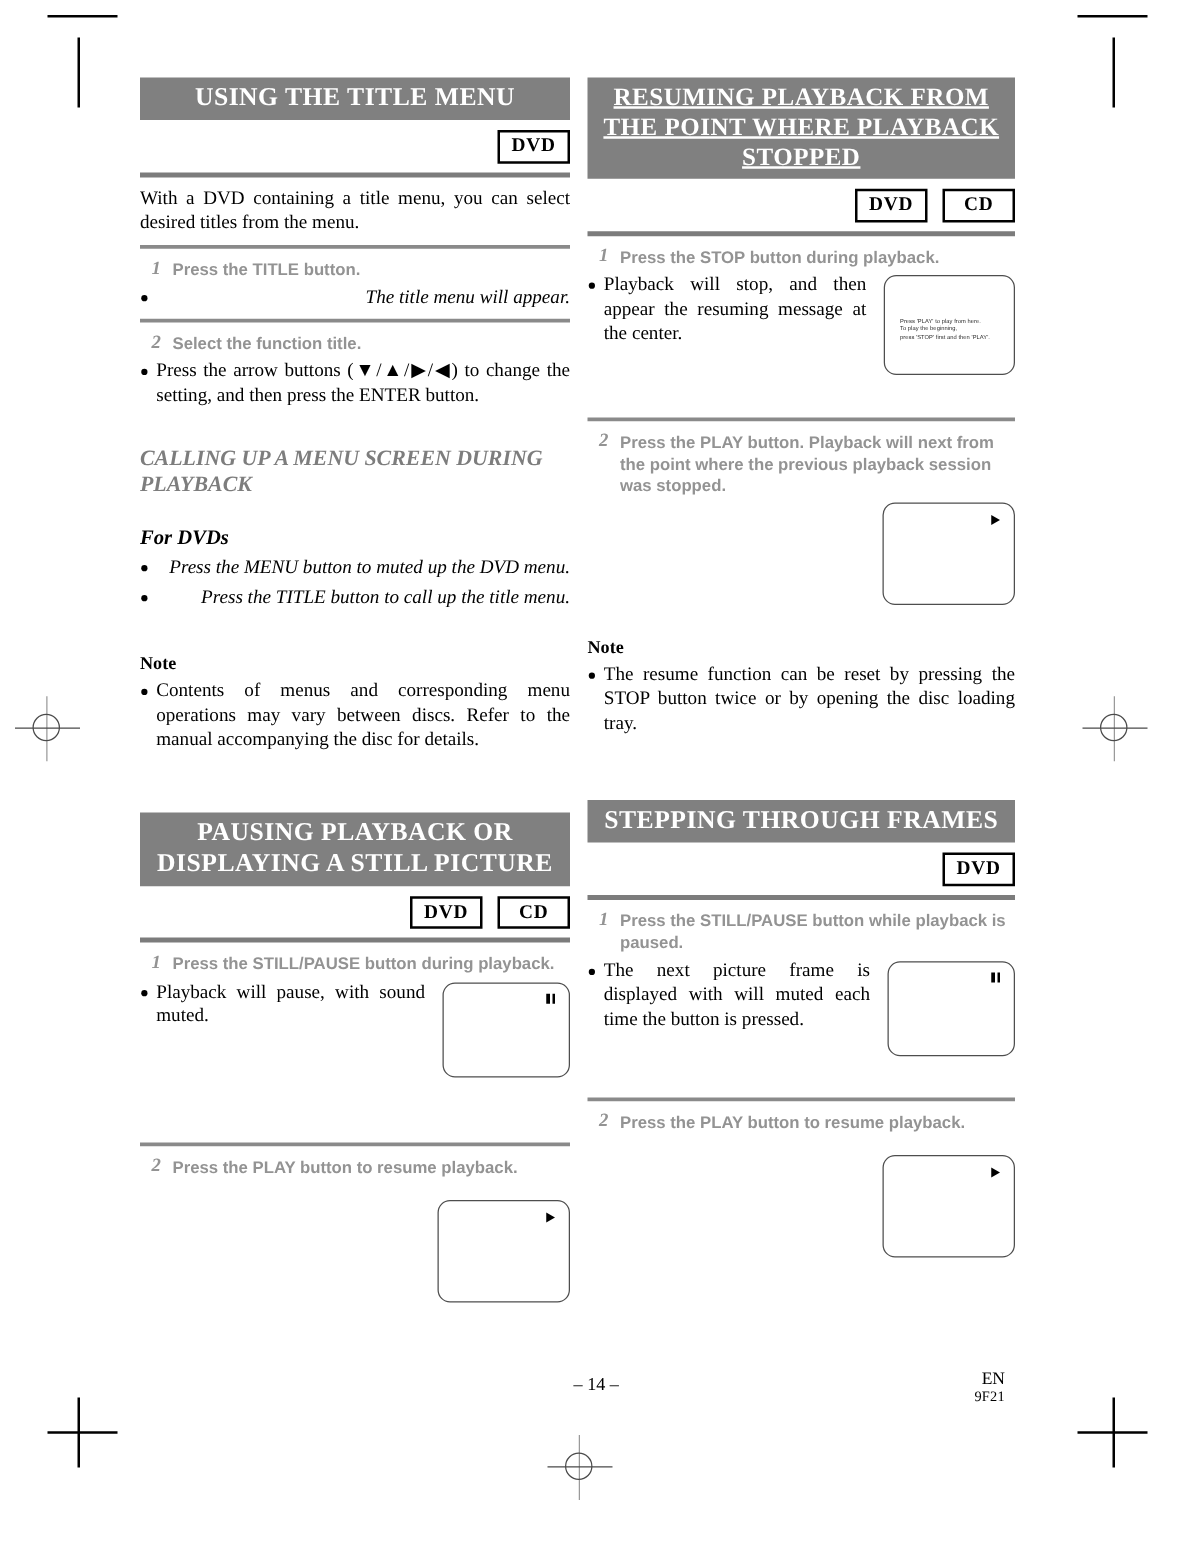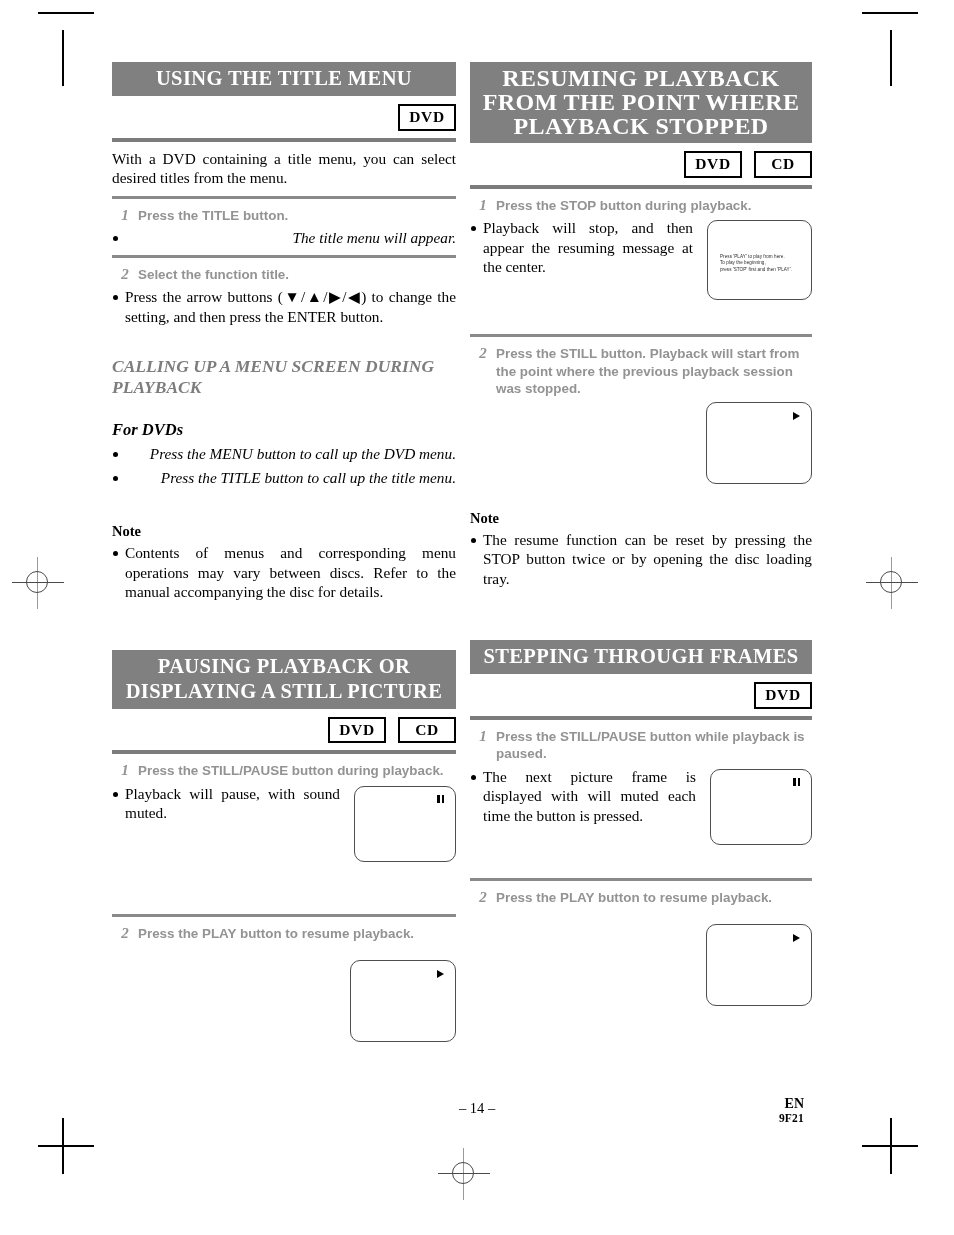--- a/index.html
+++ b/index.html
@@ -54,21 +54,21 @@
     color: #ffffff;
     text-align: center;
     font-family: "Liberation Serif", serif;
     font-weight: bold;
     font-size: 20.5px;
     line-height: 25px;
     letter-spacing: 0.4px;
     padding: 4px 4px 5px 4px;
     box-sizing: border-box;
   }
-  .sec-head.three-line { font-size: 24px; line-height: 24px; }
+  .sec-head.three-line { font-size: 20px; line-height: 24px; text-decoration: underline; }
 
   
   .badge-row {
     display: flex;
     justify-content: flex-end;
     gap: 12px;
     margin-top: 8px;
     margin-bottom: 7px;
   }
   .badge {
@@ -214,21 +214,20 @@
     font-family: "Liberation Serif", serif;
     font-size: 14.5px;
   }
   .footer-en {
     position: absolute;
     right: 119px; top: 1096px;
     text-align: right;
     font-family: "Liberation Serif", serif;
     font-size: 14px;
     line-height: 15px;
-    font-weight: bold;
   }
   .footer-en .code {
     font-size: 11.5px;
     letter-spacing: 0.2px;
   }
 </style>
 </head>
 <body>
 
 <div class="page">
@@ -286,21 +285,21 @@
         <span class="txt">Select the function title.</span>
       </div>
       <div class="bullet">Press the arrow buttons (▼/▲/▶/◀) to change the setting, and then press the ENTER button.</div>
     </div>
 
     <div>
       <div class="sub-head">CALLING UP A MENU SCREEN DURING PLAYBACK</div>
 
       <div class="sub-head2">For DVDs</div>
 
-      <div class="bullet nojust">Press the MENU button to call up the DVD menu.</div>
+      <div class="bullet nojust">Press the MENU button to muted up the DVD menu.</div>
       <div class="bullet nojust">Press the TITLE button to call up the title menu.</div>
 
       <div class="note-head" style="margin-top:36px;">Note</div>
       <div class="bullet">Contents of menus and corresponding menu operations may vary between discs. Refer to the manual accompanying the disc for details.</div>
     </div>
 
     <div style="margin-top:48px;">
       <div class="sec-head">PAUSING PLAYBACK OR DISPLAYING A STILL PICTURE</div>
 
       <div class="badge-row">
@@ -364,21 +363,21 @@
 To play the beginning,
 press 'STOP' first and then 'PLAY'.</div>
         </div>
         <div class="bullet">Playback will stop, and then appear the resuming message at the center.</div>
       </div>
 
       <div class="rule-step" style="margin-top:30px;"></div>
 
       <div class="step">
         <span class="num">2</span>
-        <span class="txt">Press the STILL button. Playback will start from the point where the previous playback session was stopped.</span>
+        <span class="txt">Press the PLAY button. Playback will next from the point where the previous playback session was stopped.</span>
       </div>
 
       <div class="clearfix">
         <div class="tv float-right-tv" style="width:106px; height:82px; margin-top:0px;">
           <div class="icon-play"></div>
         </div>
       </div>
 
       <div class="note-head" style="margin-top:22px;">Note</div>
       <div class="bullet">The resume function can be reset by pressing the STOP button twice or by opening the disc loading tray.</div>

